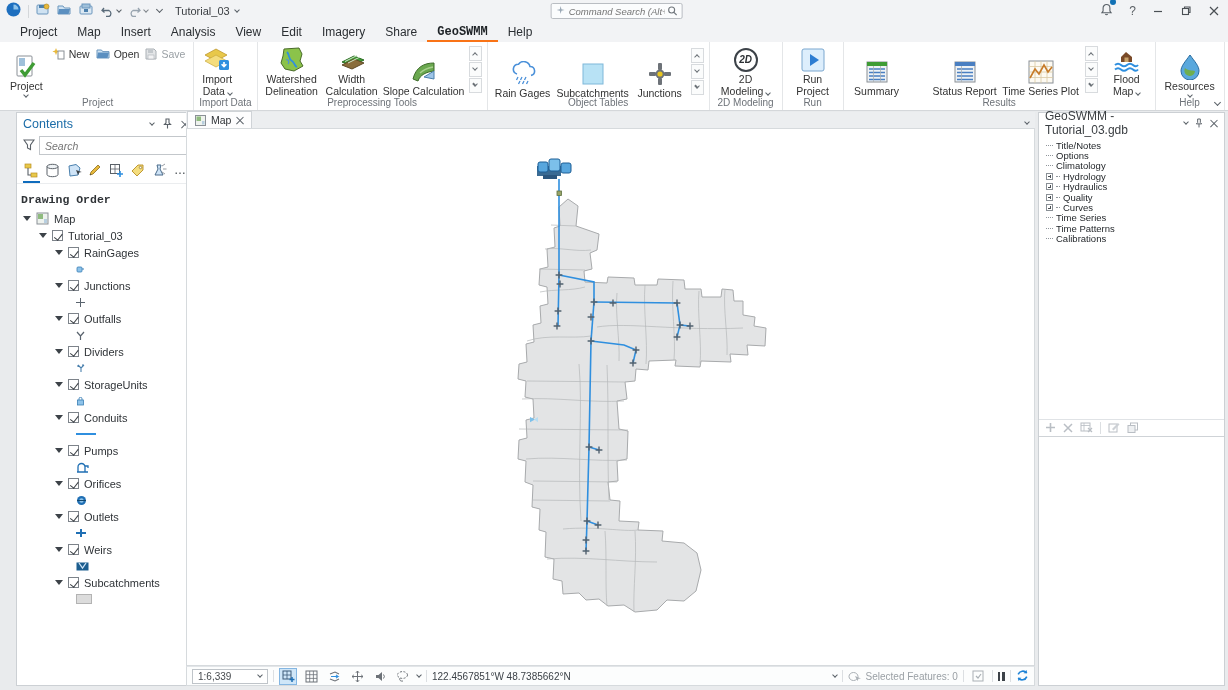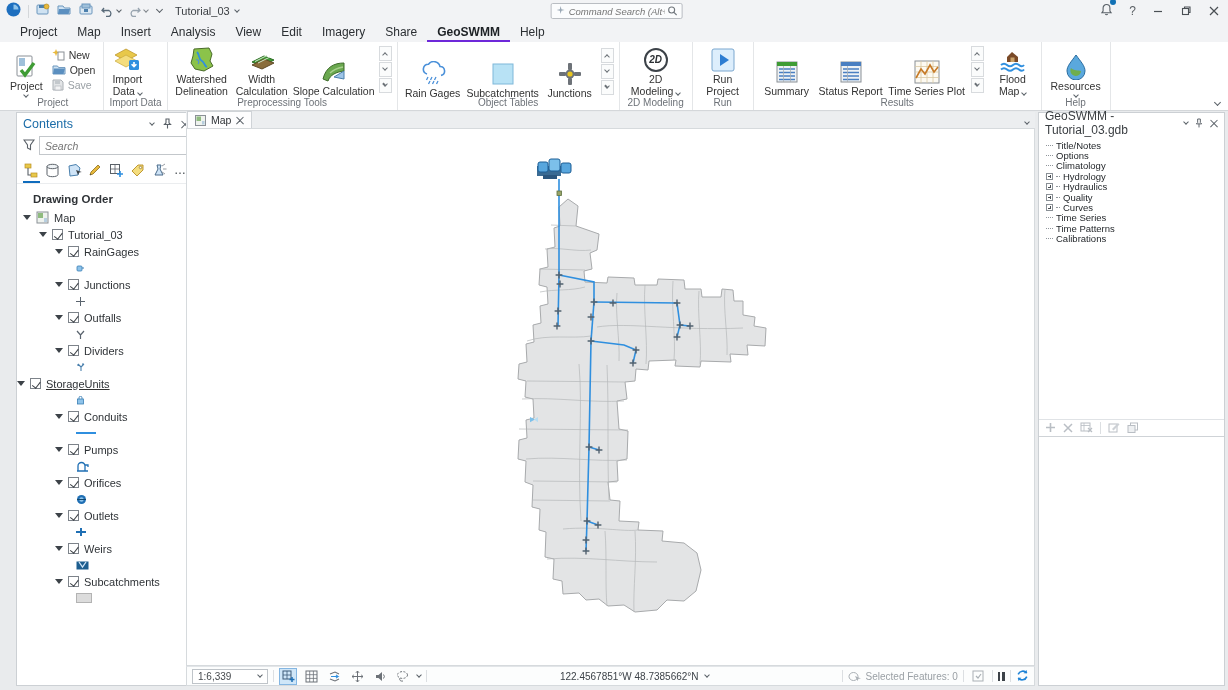--- a/index.html
+++ b/index.html
@@ -18,31 +18,31 @@
   .bell .dot { position:absolute; right:-3px; top:-3px; width:6px; height:6px; border-radius:50%; background:#1271b5; }
   .help-glyph { font-size:12px; color:#5a5f64; }
   .winbtn { width:12px; height:12px; display:flex; align-items:center; justify-content:center; }
 
   .chev { display:inline-block; width:5px; height:5px; border-right:1.3px solid #5a6168; border-bottom:1.3px solid #5a6168; transform:rotate(45deg); margin-top:-3px; }
   .chev.sm { width:4px; height:4px; }
 
   
   .menubar { position:absolute; left:0; top:22px; right:0; height:20px; background:#f2f3f5; display:flex; align-items:stretch; padding-left:10px; }
   .mtab-item { padding:0 10px; font-size:12px; line-height:20px; color:#2b2f33; }
-  .mtab-item.active { font-weight:bold; color:#1d2125; border-bottom:2px solid #6d28d9; }
+  .mtab-item.active { font-weight:bold; color:#1d2125; border-bottom:2px solid #f97316;font-family:Liberation Mono, monospace; }
 
   
   .ribbon { position:absolute; left:0; top:42px; right:0; height:69px; background:#fff; border-bottom:1px solid #d4d7da; display:flex; align-items:stretch; padding-left:2px; }
   .rgroup { display:flex; flex-direction:column; border-right:1px solid #e4e6e8; padding:2px 5px 0; }
   .rbody { display:flex; align-items:flex-start; gap:3px; height:53px; }
   .rlabel { height:13px; text-align:center; font-size:10px; color:#6d7278; line-height:11px; }
   .bigbtn { display:flex; flex-direction:column; align-items:center; padding:1px 3px 0; height:53px;justify-content:flex-end; }
   .bicon { width:28px; height:27px; display:flex; align-items:center; justify-content:center; }
   .blbl { font-size:10.5px; color:#333; line-height:12px; text-align:center; white-space:nowrap; }
-  .smallcol { display:flex; flex-direction:column; justify-content:center; height:51px; padding:2px 0; }
+  .smallcol { display:flex; justify-content:center; height:51px; padding:2px 0; }
   .smallbtn { display:flex; align-items:center; gap:4px; font-size:10.5px; color:#333; height:15px; padding:0 3px; }
   .smallbtn.disabled { color:#9aa0a5; }
   .spincol { display:flex; flex-direction:column; gap:1px; margin-left:1px; padding-top:2px; }
   .spinbtn { width:13px; height:15px; border:1px solid #d8dbde; background:#fbfcfc; display:flex; align-items:center; justify-content:center; }
   .spinbtn .chev { border-color:#6b7177; }
   .spinbtn .chev.up { transform:rotate(-135deg); margin-top:2px; }
   .ribbon-collapse { position:absolute; right:8px; bottom:5px; }
   .icon2d { width:24px; height:24px; border:2px solid #3c4248; border-radius:50%; display:flex; align-items:center; justify-content:center; font-weight:bold; font-size:10px; color:#2b2f33; font-style:italic; }
 
   
@@ -56,21 +56,21 @@
 
   .srow { display:flex; align-items:center; gap:4px; padding:1px 6px 3px; flex:none; }
   .searchbox { flex:1; height:19px; border:1px solid #c3c7cb; display:flex; align-items:center; padding:0 5px; gap:4px; background:#fff; }
   .searchbox input { flex:1; border:0; outline:0; font:italic 10.5px "Liberation Sans",sans-serif; color:#555; min-width:0; }
 
   .ctools { display:flex; align-items:center; gap:2px; padding:2px 5px 3px; border-bottom:1px solid #ebedef; flex:none; }
   .ctool { width:20px; height:20px; display:flex; align-items:center; justify-content:center; position:relative; }
   .ctool.active::after { content:""; position:absolute; left:1px; right:1px; bottom:-3px; height:2px; background:#0f6cbd; }
   .more-dots { font-size:12px; color:#3c4248; letter-spacing:1px; }
 
-  .section-title { font-weight:bold; margin:9px 0 4px 16px; color:#2f3337; font-size:11.5px; flex:none; }
+  .section-title { font-weight:bold; margin:9px 0 4px 4px; color:#2f3337; font-size:11.5px; flex:none;font-family:Liberation Mono, monospace; }
   .ltree { flex:1; overflow:hidden; font-size:11px; }
   .trow { display:flex; align-items:center; height:17px; gap:5px; }
   .tri { width:0; height:0; border-left:4px solid transparent; border-right:4px solid transparent; border-top:5px solid #3c4248; flex:none; }
   .cb { width:11px; height:11px; border:1px solid #7d838a; background:#fff; position:relative; flex:none; }
   .cb::after { content:""; position:absolute; left:2.5px; top:0.5px; width:3.5px; height:6.5px; border-right:1.5px solid #3a3f44; border-bottom:1.5px solid #3a3f44; transform:rotate(38deg); }
   .sym-row { height:16px; display:flex; align-items:center; padding-left:59px; }
   .lname { color:#2f3337; }
 
   
   .sym-line { width:20px; height:2px; background:#2f8fdf; }
@@ -92,21 +92,21 @@
   .strip-dd { position:absolute; right:6px; bottom:4px; }
   .canvas { flex:1; background:#fff; border:1px solid #d6dadd; border-top:0; position:relative; overflow:hidden; }
   .canvas svg { position:absolute; inset:0; }
 
   .statusbar { height:20px; background:#fcfdfd; border:1px solid #d6dadd; border-top:1px solid #e2e5e8; display:flex; align-items:center; padding:0 5px; gap:5px; font-size:10.5px; color:#45494d; }
   .scale-combo { width:76px; height:15px; border:1px solid #bfc4c9; background:#fff; display:flex; align-items:center; padding:0 5px; gap:16px; }
   .scale-combo span:first-child { flex:1; font-size:10px; }
   .sb-btn { width:18px; height:17px; display:flex; align-items:center; justify-content:center; }
   .sb-btn.active { background:#cfe6f8; border:1px solid #84b6e2; }
   .sb-sep { width:1px; height:12px; background:#dcdfe2; }
-  .coords { flex:1; display:flex; justify-content:center; align-items:center; gap:6px; font-size:10px; color:#3c4248; }
+  .coords { flex:1; display:flex; justify-content:space-between; align-items:center; gap:6px; font-size:10px; color:#3c4248; }
   .sel-area { display:flex; align-items:center; gap:5px; color:#9aa0a5; font-size:10px; }
   .pausebars { display:flex; gap:2px; }
   .pausebars i { width:2.6px; height:9px; background:#3c4248; }
 
   
   .rtree { padding:7px 4px 4px 7px; flex:none; height:286px; }
   .rrow { display:flex; align-items:center; height:10.4px; font-size:9.5px; color:#1d2125; gap:3px; }
   .dash { width:7px; height:1px; border-top:1px dotted #8f959b; flex:none; }
   .dash.short { width:4px; }
   .plusbox { width:7px; height:7px; border:1px solid #8a9096; background:#fff; position:relative; flex:none; }
@@ -420,21 +420,21 @@
               <rect x="3" y="3" width="20" height="20" fill="#eef2f5" stroke="#8a9096"></rect>
               <rect x="3" y="3" width="20" height="4" fill="#3f9c35"></rect>
               <g stroke="#4a7fc1" stroke-width="1.4">
                 <path d="M5 10 h16 M5 13.5 h16 M5 17 h16 M5 20.5 h16"></path>
               </g>
               <path d="M9.5 7 v16 M16.5 7 v16" stroke="#aab0b5" stroke-width="0.8"></path>
             </svg>
         </span>
         <span class="blbl">Summary</span>
       </div>
-      <div class="bigbtn" style="width:66px;">
+      <div class="bigbtn" style="width:66px;margin-left:24px;">
         <span class="bicon">
           <svg width="26" height="26" viewBox="0 0 26 26">
               <rect x="3" y="3" width="20" height="20" fill="#eef2f5" stroke="#8a9096"></rect>
               <rect x="3" y="3" width="20" height="4" fill="#4a7fc1"></rect>
               <g stroke="#4a7fc1" stroke-width="1.4">
                 <path d="M5 10 h16 M5 13.5 h16 M5 17 h16 M5 20.5 h16"></path>
               </g>
               <path d="M9.5 7 v16" stroke="#aab0b5" stroke-width="0.8"></path>
             </svg>
         </span>
@@ -637,21 +637,21 @@
         <span class="lname">Dividers</span>
       </div>
       <div class="sym-row">
         <svg width="10" height="9" viewBox="0 0 10 9">
             <path d="M5 8 V4 M5 4 L2 1 M5 4 L8 1 M2 1 l0 2 M8 1 l-2 0" fill="none" stroke="#4a80ad" stroke-width="1.1"></path>
           </svg>
       </div>
     </div>
 
     <div>
-      <div class="trow" style="text-decoration:underline;">
+      <div class="trow" style="padding-left:38px;">
         <span class="tri"></span>
         <span class="cb"></span>
         <span class="lname">StorageUnits</span>
       </div>
       <div class="sym-row">
         <svg width="9" height="9" viewBox="0 0 9 9">
             <rect x="1.5" y="3" width="6" height="5" fill="#8ec3ea" stroke="#3a7fb5" stroke-width="0.8"></rect>
             <path d="M3 3 V1.8 a1.5 1.5 0 0 1 3 0 V3" fill="none" stroke="#3a7fb5" stroke-width="0.9"></path>
           </svg>
       </div>

